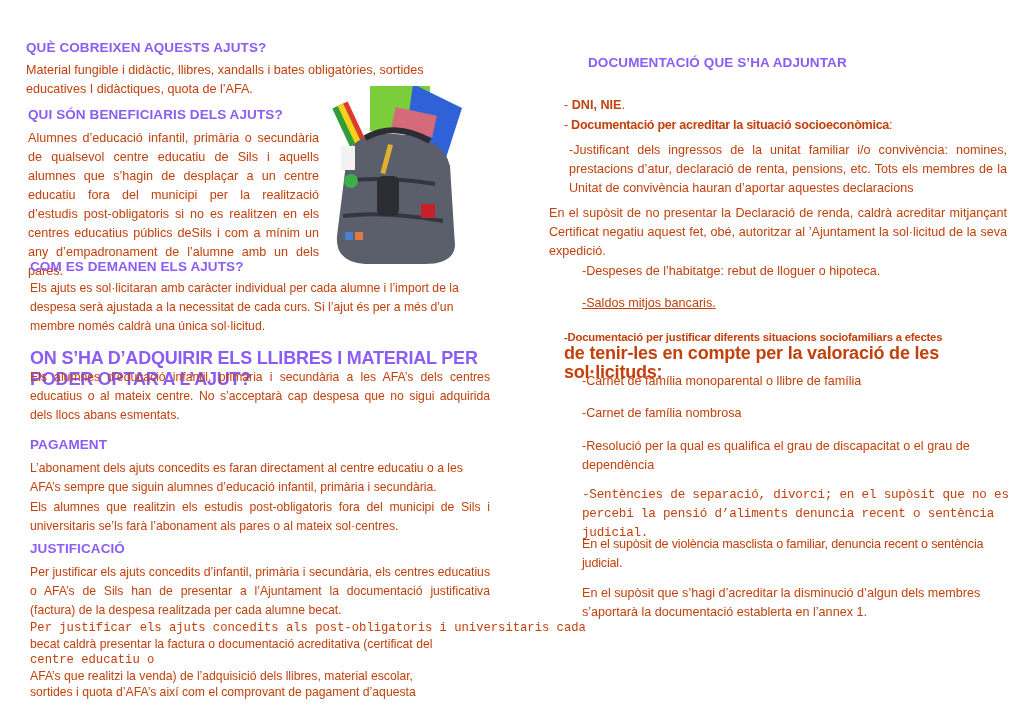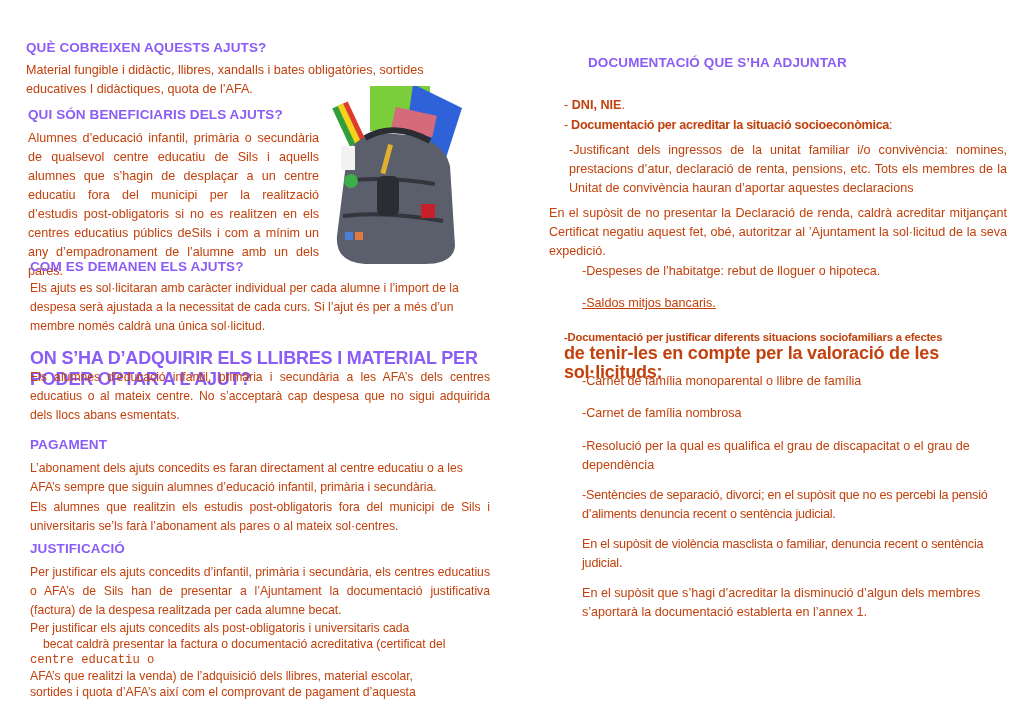--- a/index.html
+++ b/index.html
@@ -68,22 +68,22 @@
 
   <h2 class="h" style="left:30px;top:348px;font-size:18px;letter-spacing:-0.2px;">ON S’HA D’ADQUIRIR ELS  LLIBRES  I MATERIAL PER  PODER OPTAR A L’AJUT?</h2>
   <p class="p narrow just" style="left:30px;top:368px;width:460px;">Els alumnes d’educació infantil, primària i secundària a les AFA’s dels centres educatius o al mateix centre. No s’acceptarà cap despesa que no sigui adquirida dels llocs abans esmentats.</p>
 
   <h2 class="h" style="left:30px;top:437px;">PAGAMENT</h2>
   <p class="p narrow" style="left:30px;top:459px;width:462px;">L’abonament dels ajuts concedits es faran directament al centre educatiu o a les AFA’s sempre que siguin alumnes d’educació infantil, primària i secundària.</p>
   <p class="p narrow just" style="left:30px;top:498px;width:460px;">Els alumnes que realitzin els estudis post-obligatoris fora del municipi de Sils i universitaris se’ls farà l’abonament als pares o al mateix sol·centres.</p>
 
   <h2 class="h" style="left:30px;top:541px;text-align:right;">JUSTIFICACIÓ</h2>
   <p class="p narrow just" style="left:30px;top:563px;width:460px;">Per justificar els ajuts concedits d’infantil, primària i secundària, els centres educatius o AFA’s de Sils han de presentar a l’Ajuntament la documentació justificativa (factura) de la despesa realitzada per cada alumne becat.</p>
-  <p class="p narrow" style="left:30px;top:619px;white-space:nowrap;">Per justificar els ajuts concedits als post-obligatoris i universitaris cada</p>
-  <p class="p narrow" style="left:30px;top:635px;white-space:nowrap;margin-left:13px;">becat caldrà presentar la factura o documentació acreditativa (certificat del</p>
+  <p class="p narrow" style="left:30px;top:619px;white-space:nowrap;font-family:Liberation Mono, monospace;">Per justificar els ajuts concedits als post-obligatoris i universitaris cada</p>
+  <p class="p narrow" style="left:30px;top:635px;white-space:nowrap;">becat caldrà presentar la factura o documentació acreditativa (certificat del</p>
   <p class="p narrow" style="left:30px;top:651px;white-space:nowrap;font-family:Liberation Mono, monospace;">centre educatiu o</p>
   <p class="p narrow" style="left:30px;top:667px;white-space:nowrap;">AFA’s que realitzi la venda) de l’adquisició dels llibres, material escolar,</p>
   <p class="p narrow" style="left:30px;top:683px;white-space:nowrap;">sortides i quota d’AFA’s així com el comprovant de pagament d’aquesta</p>
 </div>
 
 <div class="page right">
   <h2 class="h" style="left:36px;top:55px;padding-left:40px;">DOCUMENTACIÓ QUE S’HA ADJUNTAR</h2>
 
   <p class="p" style="left:52px;top:96px;">
     <span>- </span><span class="bold">DNI, NIE</span><span>.</span>
@@ -98,16 +98,16 @@
 
   <p class="p" style="left:70px;top:262px;">-Despeses de l’habitatge: rebut de lloguer o hipoteca.</p>
   <p class="p" style="left:70px;top:294px;text-decoration:underline;">-Saldos mitjos bancaris.</p>
 
   <p class="p bold" style="left:52px;top:328px;font-size:11.3px;letter-spacing:-0.2px;">-Documentació per justificar diferents situacions sociofamiliars a efectes</p>
   <p class="p bold" style="left:52px;top:344px;font-size:18px;letter-spacing:-0.2px;">de tenir-les en compte per la valoració de les sol·licituds:</p>
 
   <p class="p" style="left:70px;top:372px;">-Carnet de família monoparental o llibre de família</p>
   <p class="p" style="left:70px;top:404px;">-Carnet de família nombrosa</p>
   <p class="p" style="left:70px;top:437px;width:428px;">-Resolució per la qual es qualifica el grau de discapacitat o el grau de dependència</p>
-  <p class="p" style="left:70px;top:486px;width:430px;letter-spacing:-0.2px;">-Sentències de separació, divorci; en el supòsit que no es percebi la pensió d’aliments denuncia recent o sentència judicial.</p>
+  <p class="p" style="left:70px;top:486px;width:430px;letter-spacing:-0.2px;font-family:Liberation Mono, monospace;">-Sentències de separació, divorci; en el supòsit que no es percebi la pensió d’aliments denuncia recent o sentència judicial.</p>
   <p class="p" style="left:70px;top:535px;width:430px;letter-spacing:-0.2px;">En el supòsit de violència masclista o familiar, denuncia recent o sentència judicial.</p>
   <p class="p" style="left:70px;top:584px;width:428px;">En el supòsit que s’hagi d’acreditar la disminució d’algun dels membres s’aportarà la documentació establerta en l’annex 1.</p>
 </div>
 
 </body></html>

